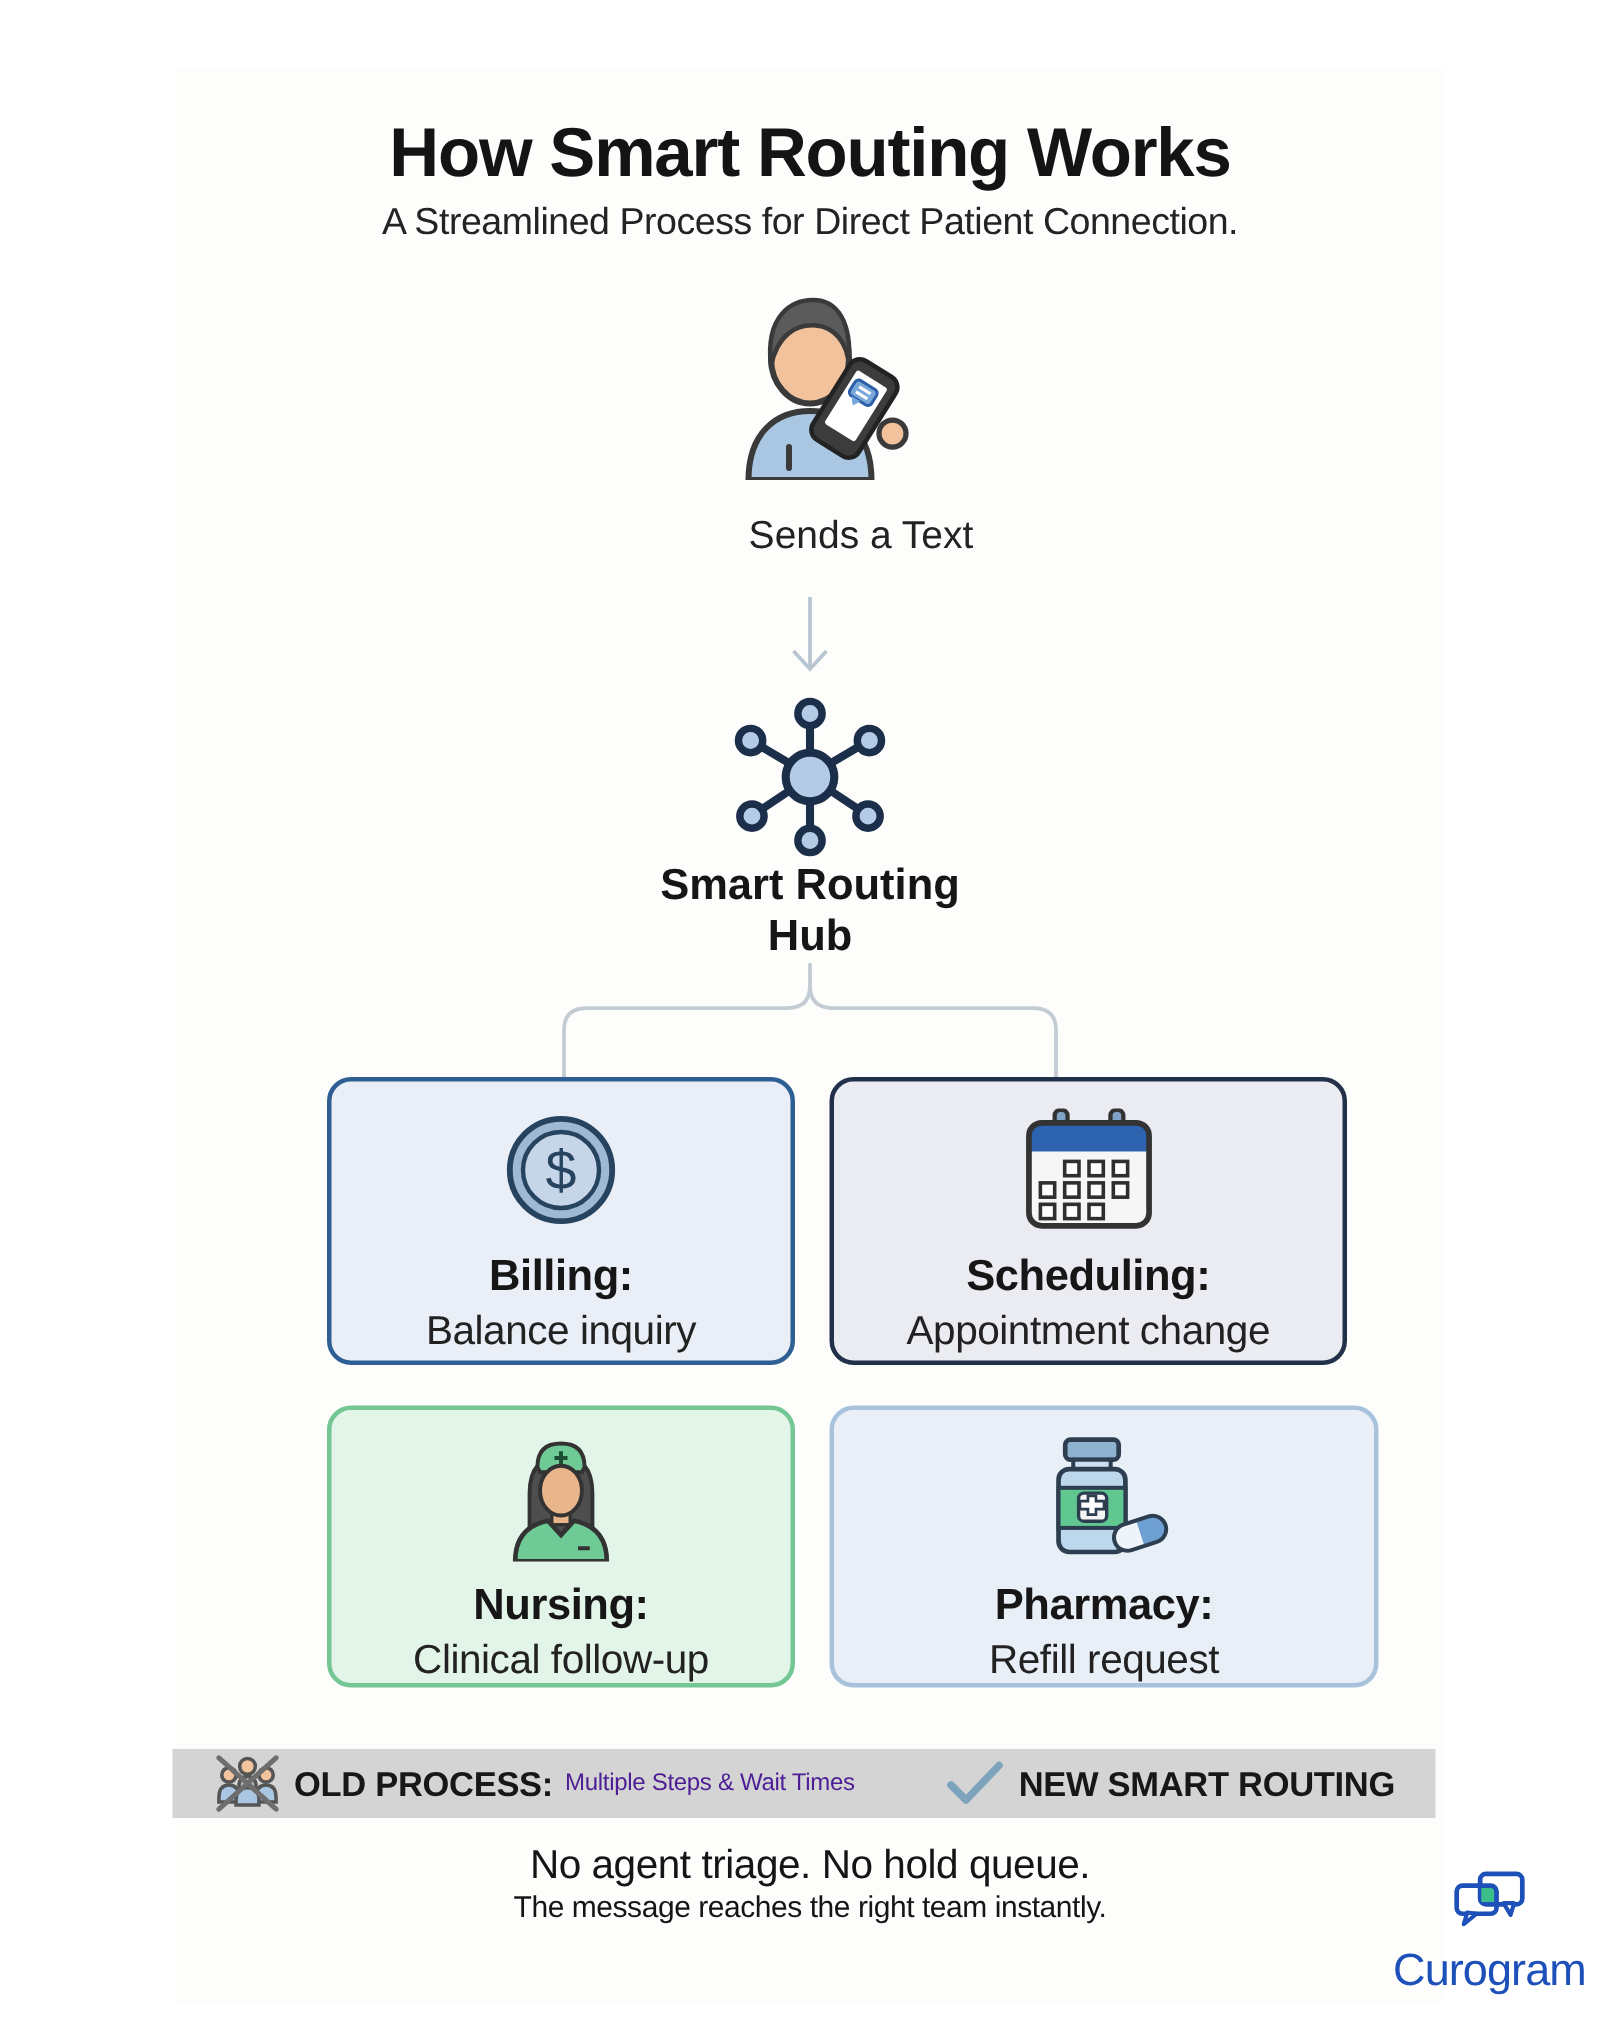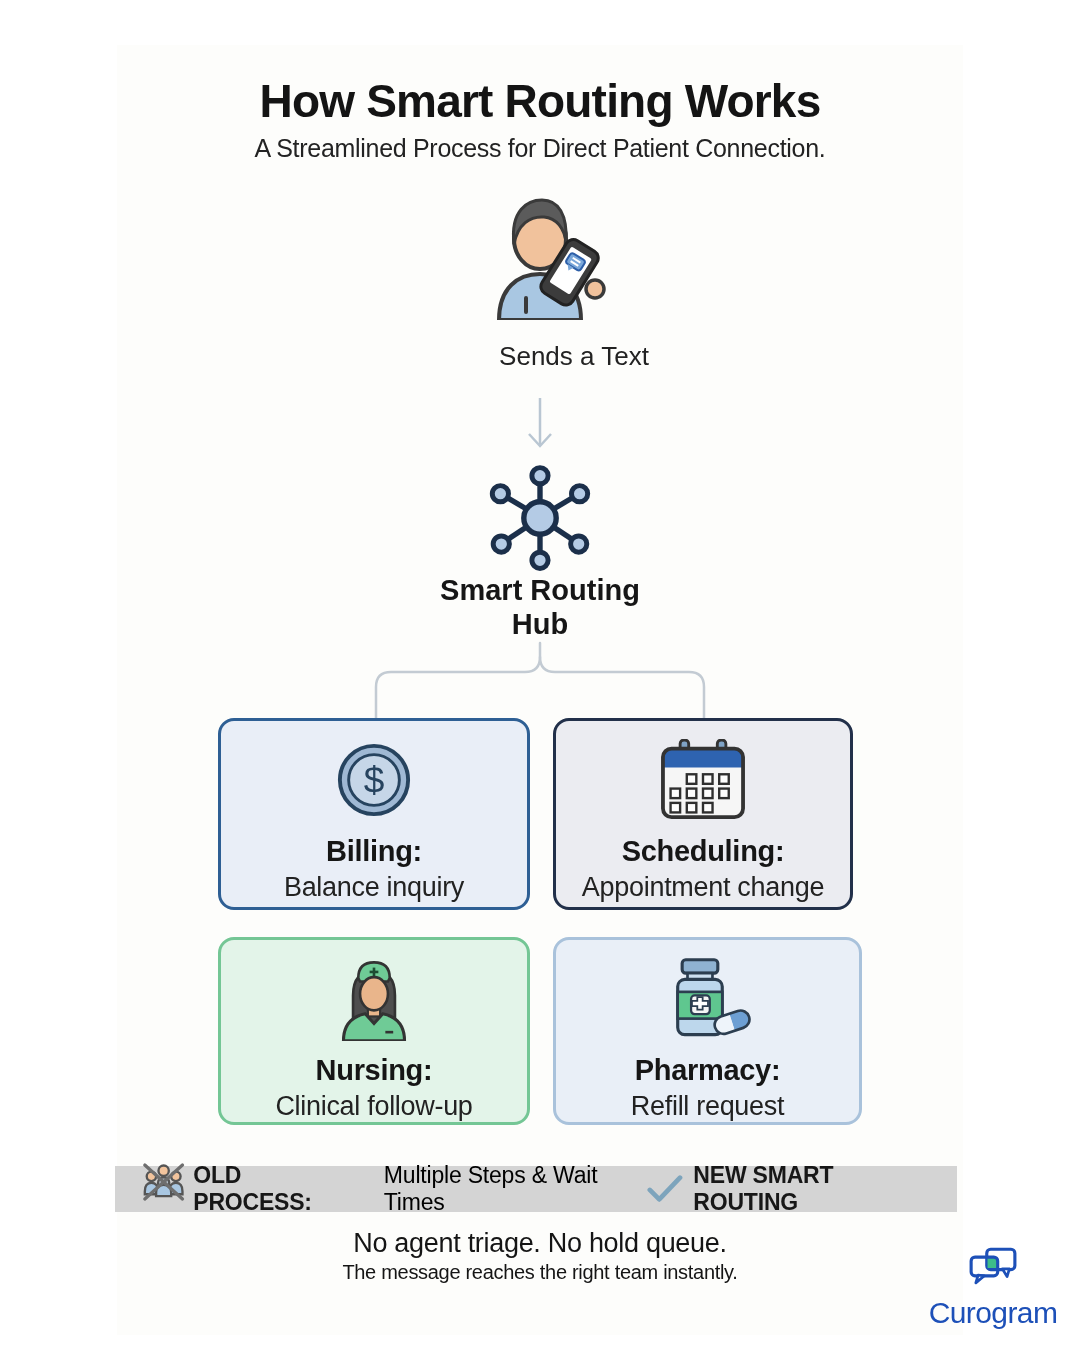--- a/index.html
+++ b/index.html
@@ -23,29 +23,29 @@
   .hub-label2 { position:absolute; left:0; top:608px; width:1080px; text-align:center;
                 font-size:29px; font-weight:700; color:#161616; }
   .connector-wrap { position:absolute; left:290px; top:641px; }
   .dept-box { position:absolute; border:3px solid #888; border-radius:16px;
               display:flex; flex-direction:column; align-items:center; justify-content:flex-start;
               padding-top:16px; }
   .dept-box .icon-area { height:86px; display:flex; align-items:center; justify-content:center; }
   .dept-label { font-size:29px; font-weight:700; color:#161616; margin-top:12px; letter-spacing:-0.3px; }
   .dept-desc { font-size:27px; color:#222; margin-top:4px; letter-spacing:-0.3px; }
   #box-billing    { left:218px; top:718px; width:312px; height:192px; }
-  #box-scheduling { left:553px; top:718px; width:300px; height:192px; }
+  #box-scheduling { left:553px; top:718px; width:345px; height:192px; }
   #box-nursing    { left:218px; top:937px; width:312px; height:188px; }
-  #box-pharmacy   { left:553px; top:937px; width:309px; height:188px; }
+  #box-pharmacy   { left:553px; top:937px; width:366px; height:188px; }
   .compare-bar { position:absolute; left:115px; top:1166px; width:842px; height:46px;
                  display:flex; align-items:center; padding:0 27px; }
-  .bar-left { display:flex; gap:8px; }
+  .bar-left { display:flex; align-items:center; gap:8px; }
   .bar-right { display:flex; align-items:center; gap:10px; margin-left:auto; }
   .bar-bold { font-size:23px; font-weight:700; color:#171717; letter-spacing:-0.2px; }
-  .bar-reg  { font-size:23px; color:#000000; letter-spacing:-0.2px;margin-left:20px; }
+  .bar-reg  { font-size:16px; color:#4c1d95; letter-spacing:-0.2px; }
   .outro1 { position:absolute; left:0; top:1228px; width:1080px; text-align:center;
             font-size:27px; color:#151515; letter-spacing:-0.3px; }
   .outro2 { position:absolute; left:0; top:1261px; width:1080px; text-align:center;
             font-size:20px; color:#151515; letter-spacing:-0.3px; }
   .brand { position:absolute; left:922px; top:1246px; width:142px; text-align:center; }
   .brand-name { font-size:30px; font-weight:400; letter-spacing:-0.6px; margin-top:2px; }
 </style>
 </head>
 <body>
 

